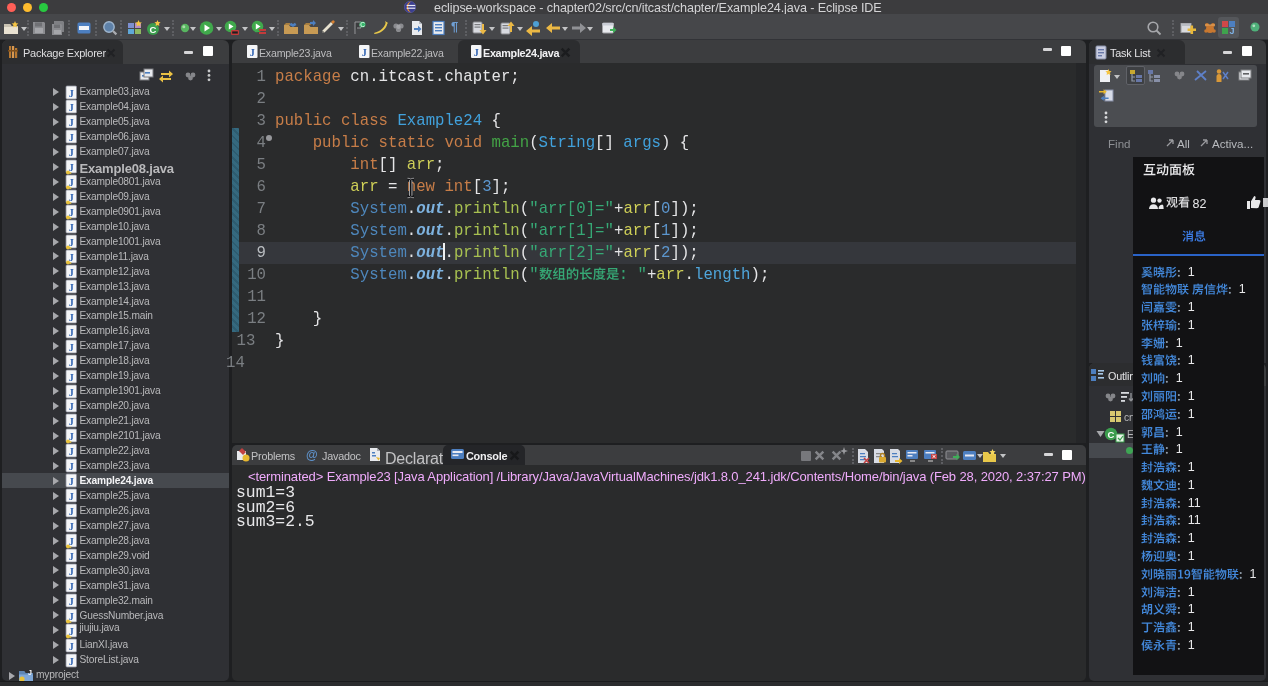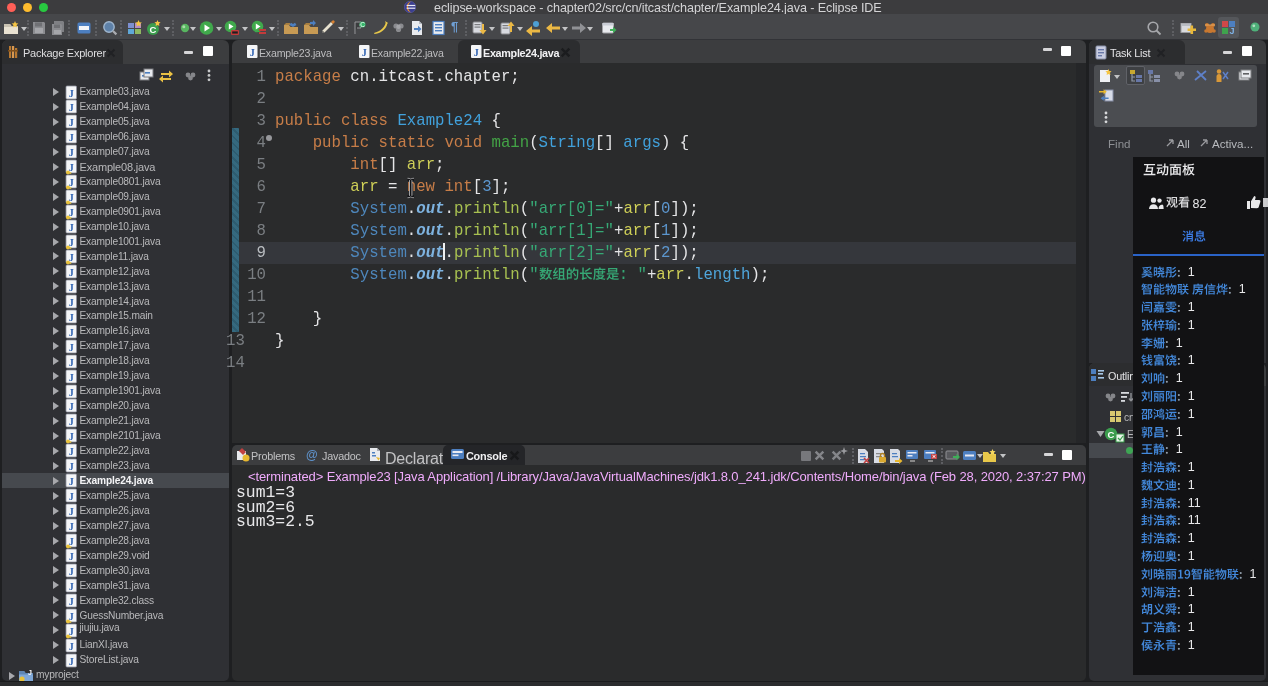--- a/index.html
+++ b/index.html
@@ -288,21 +288,21 @@
 <div class="a" style="left:79.5px;top:146.0px;font-size:10.2px;letter-spacing:-.18px;font-weight:normal;color:#B9B9BB">Example07.java</div>
 <svg class="a" style="left:52px;top:161.8px" width="8" height="10" viewBox="0 0 8 10">
     <path d="M1 1l6 4-6 4z" fill="#A7A8AC"></path>
   </svg>
 <svg class="a" style="left:64.50px;top:159.25px" width="13" height="16" viewBox="0 0 13 16">
     <rect x="1" y="1" width="10.5" height="13" rx="1" fill="#F4F5F7"></rect>
     <rect x="1" y="1" width="10.5" height="13" rx="1" fill="none" stroke="#9092A0" stroke-width=".8"></rect>
     <text x="6.3" y="11.5" font-size="10" font-weight="bold" fill="#2B5FB0" text-anchor="middle" font-family="Liberation Serif">J</text>
     <path d="M1 13.5c0-1.2 1-2 2-2s2 .8 2 2-1 2-2 2-2-.8-2-2zm2.6 0l2.8-.2v1l-1 .6-.8-.6" fill="#E8C13A"></path>
   </svg>
-<div class="a" style="left:79.5px;top:160.9px;font-size:11px;letter-spacing:-.18px;font-weight:normal;color:#B9B9BB">Example08.java</div>
+<div class="a" style="left:79.5px;top:160.9px;font-size:13px;letter-spacing:-.18px;font-weight:bold;color:#B9B9BB">Example08.java</div>
 <svg class="a" style="left:52px;top:176.7px" width="8" height="10" viewBox="0 0 8 10">
     <path d="M1 1l6 4-6 4z" fill="#A7A8AC"></path>
   </svg>
 <svg class="a" style="left:64.50px;top:174.20px" width="13" height="16" viewBox="0 0 13 16">
     <rect x="1" y="1" width="10.5" height="13" rx="1" fill="#F4F5F7"></rect>
     <rect x="1" y="1" width="10.5" height="13" rx="1" fill="none" stroke="#9092A0" stroke-width=".8"></rect>
     <text x="6.3" y="11.5" font-size="10" font-weight="bold" fill="#2B5FB0" text-anchor="middle" font-family="Liberation Serif">J</text>
     <path d="M1 13.5c0-1.2 1-2 2-2s2 .8 2 2-1 2-2 2-2-.8-2-2zm2.6 0l2.8-.2v1l-1 .6-.8-.6" fill="#E8C13A"></path>
   </svg>
 <div class="a" style="left:79.5px;top:175.9px;font-size:10.2px;letter-spacing:-.18px;font-weight:normal;color:#B9B9BB">Example0801.java</div>
@@ -557,21 +557,21 @@
   </svg>
 <div class="a" style="left:79.5px;top:579.5px;font-size:10.2px;letter-spacing:-.18px;font-weight:normal;color:#B9B9BB">Example31.java</div>
 <svg class="a" style="left:52px;top:595.3px" width="8" height="10" viewBox="0 0 8 10">
     <path d="M1 1l6 4-6 4z" fill="#A7A8AC"></path>
   </svg>
 <svg class="a" style="left:64.50px;top:592.80px" width="13" height="16" viewBox="0 0 13 16">
     <rect x="1" y="1" width="10.5" height="13" rx="1" fill="#F4F5F7"></rect>
     <rect x="1" y="1" width="10.5" height="13" rx="1" fill="none" stroke="#9092A0" stroke-width=".8"></rect>
     <text x="6.3" y="11.5" font-size="10" font-weight="bold" fill="#2B5FB0" text-anchor="middle" font-family="Liberation Serif">J</text>
   </svg>
-<div class="a" style="left:79.5px;top:594.5px;font-size:10.2px;letter-spacing:-.18px;font-weight:normal;color:#B9B9BB">Example32.class</div>
+<div class="a" style="left:79.5px;top:594.5px;font-size:10.2px;letter-spacing:-.18px;font-weight:normal;color:#B9B9BB">Example32.main</div>
 <svg class="a" style="left:52px;top:610.2px" width="8" height="10" viewBox="0 0 8 10">
     <path d="M1 1l6 4-6 4z" fill="#A7A8AC"></path>
   </svg>
 <svg class="a" style="left:64.50px;top:607.75px" width="13" height="16" viewBox="0 0 13 16">
     <rect x="1" y="1" width="10.5" height="13" rx="1" fill="#F4F5F7"></rect>
     <rect x="1" y="1" width="10.5" height="13" rx="1" fill="none" stroke="#9092A0" stroke-width=".8"></rect>
     <text x="6.3" y="11.5" font-size="10" font-weight="bold" fill="#2B5FB0" text-anchor="middle" font-family="Liberation Serif">J</text>
     <path d="M1 13.5c0-1.2 1-2 2-2s2 .8 2 2-1 2-2 2-2-.8-2-2zm2.6 0l2.8-.2v1l-1 .6-.8-.6" fill="#E8C13A"></path>
   </svg>
 <div class="a" style="left:79.5px;top:609.5px;font-size:10.2px;letter-spacing:-.18px;font-weight:normal;color:#B9B9BB">GuessNumber.java</div>
@@ -644,21 +644,21 @@
 <div class="mono a" style="left:226px;top:110px;width:40px;height:22px;line-height:22px;font-size:15.7px;color:#7A7E82;text-align:right">3</div>
 <div class="mono a" style="left:226px;top:132px;width:40px;height:22px;line-height:22px;font-size:15.7px;color:#7A7E82;text-align:right">4</div>
 <div class="mono a" style="left:226px;top:154px;width:40px;height:22px;line-height:22px;font-size:15.7px;color:#7A7E82;text-align:right">5</div>
 <div class="mono a" style="left:226px;top:176px;width:40px;height:22px;line-height:22px;font-size:15.7px;color:#7A7E82;text-align:right">6</div>
 <div class="mono a" style="left:226px;top:198px;width:40px;height:22px;line-height:22px;font-size:15.7px;color:#7A7E82;text-align:right">7</div>
 <div class="mono a" style="left:226px;top:220px;width:40px;height:22px;line-height:22px;font-size:15.7px;color:#7A7E82;text-align:right">8</div>
 <div class="mono a" style="left:226px;top:242px;width:40px;height:22px;line-height:22px;font-size:15.7px;color:#B9BDC1;text-align:right">9</div>
 <div class="mono a" style="left:226px;top:264px;width:40px;height:22px;line-height:22px;font-size:15.7px;color:#7A7E82;text-align:right">10</div>
 <div class="mono a" style="left:226px;top:286px;width:40px;height:22px;line-height:22px;font-size:15.7px;color:#7A7E82;text-align:right">11</div>
 <div class="mono a" style="left:226px;top:308px;width:40px;height:22px;line-height:22px;font-size:15.7px;color:#7A7E82;text-align:right">12</div>
-<div class="mono a" style="left:226px;top:330px;width:40px;height:22px;line-height:22px;font-size:15.7px;color:#7A7E82;text-align:left">13</div>
+<div class="mono a" style="left:226px;top:330px;width:40px;height:22px;line-height:22px;font-size:15.7px;color:#7A7E82;text-align:center">13</div>
 <div class="mono a" style="left:226px;top:352px;width:40px;height:22px;line-height:22px;font-size:15.7px;color:#7A7E82;text-align:left">14</div>
 <div class="a" style="left:266px;top:135px;width:6px;height:6px;border-radius:50%;background:#97989C"></div>
 <div class="mono a" style="left:275.0px;top:66px;height:22px;line-height:22px;font-size:15.7px;white-space:pre"><span style="color:#C77D48">package </span><span style="color:#E5E5E7">cn.itcast.chapter;</span></div>
 <div class="mono a" style="left:275.0px;top:110px;height:22px;line-height:22px;font-size:15.7px;white-space:pre"><span style="color:#C77D48">public class </span><span style="color:#41A1DC">Example24 </span><span style="color:#E5E5E7">{</span></div>
 <div class="mono a" style="left:275.0px;top:132px;height:22px;line-height:22px;font-size:15.7px;white-space:pre"><span style="color:x">    </span><span style="color:#C77D48">public static void </span><span style="color:#43A346">main</span><span style="color:#E5E5E7">(</span><span style="color:#41A1DC">String</span><span style="color:#E5E5E7">[] </span><span style="color:#41A1DC">args</span><span style="color:#E5E5E7">) {</span></div>
 <div class="mono a" style="left:275.0px;top:154px;height:22px;line-height:22px;font-size:15.7px;white-space:pre"><span style="color:x">        </span><span style="color:#C77D48">int</span><span style="color:#E5E5E7">[] </span><span style="color:#CECF57">arr</span><span style="color:#E5E5E7">;</span></div>
 <div class="mono a" style="left:275.0px;top:176px;height:22px;line-height:22px;font-size:15.7px;white-space:pre"><span style="color:x">        </span><span style="color:#CECF57">arr </span><span style="color:#E5E5E7">= </span><span style="color:#C77D48">new int</span><span style="color:#E5E5E7">[</span><span style="color:#5C96CE">3</span><span style="color:#E5E5E7">];</span></div>
 <div class="mono a" style="left:275.0px;top:198px;height:22px;line-height:22px;font-size:15.7px;white-space:pre"><span style="color:x">        </span><span style="color:#4E87BC">System</span><span style="color:#E5E5E7">.</span><span style="color:#7EB3E0;font-weight:bold;font-style:italic">out</span><span style="color:#E5E5E7">.</span><span style="color:#A8C151">println</span><span style="color:#E5E5E7">(</span><span style="color:#36A875">"arr[0]="</span><span style="color:#E5E5E7">+</span><span style="color:#CECF57">arr</span><span style="color:#E5E5E7">[</span><span style="color:#5C96CE">0</span><span style="color:#E5E5E7">]);</span></div>
 <div class="mono a" style="left:275.0px;top:220px;height:22px;line-height:22px;font-size:15.7px;white-space:pre"><span style="color:x">        </span><span style="color:#4E87BC">System</span><span style="color:#E5E5E7">.</span><span style="color:#7EB3E0;font-weight:bold;font-style:italic">out</span><span style="color:#E5E5E7">.</span><span style="color:#A8C151">println</span><span style="color:#E5E5E7">(</span><span style="color:#36A875">"arr[1]="</span><span style="color:#E5E5E7">+</span><span style="color:#CECF57">arr</span><span style="color:#E5E5E7">[</span><span style="color:#5C96CE">1</span><span style="color:#E5E5E7">]);</span></div>
 <div class="mono a" style="left:275.0px;top:242px;height:22px;line-height:22px;font-size:15.7px;white-space:pre"><span style="color:x">        </span><span style="color:#4E87BC">System</span><span style="color:#E5E5E7">.</span><span style="color:#7EB3E0;font-weight:bold;font-style:italic">out</span><span style="color:#E5E5E7">.</span><span style="color:#A8C151">println</span><span style="color:#E5E5E7">(</span><span style="color:#36A875">"arr[2]="</span><span style="color:#E5E5E7">+</span><span style="color:#CECF57">arr</span><span style="color:#E5E5E7">[</span><span style="color:#5C96CE">2</span><span style="color:#E5E5E7">]);</span></div>

